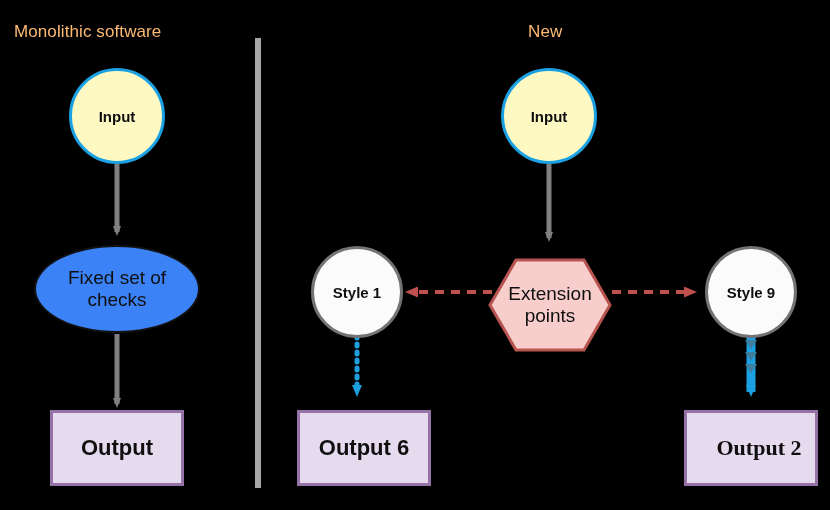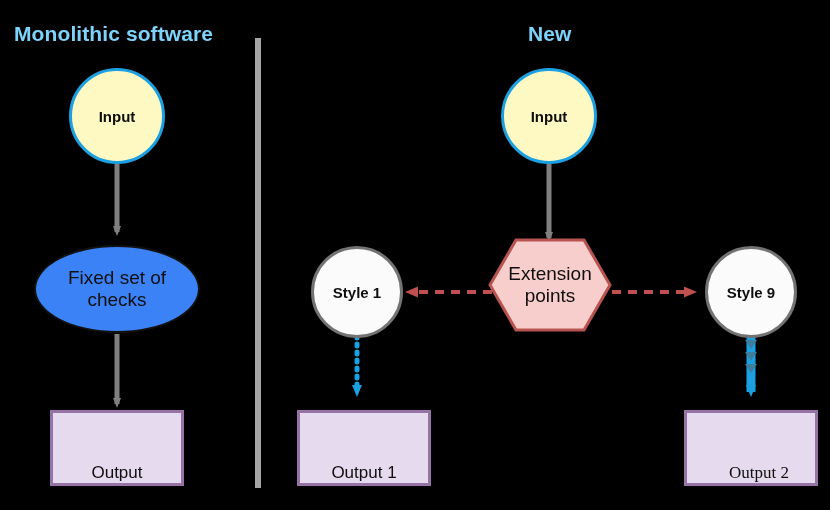--- a/index.html
+++ b/index.html
@@ -3,41 +3,41 @@
 <meta charset="utf-8">
 <style>
   html,body{margin:0;padding:0;background:#000;}
   body{width:830px;height:510px;position:relative;overflow:hidden;
        font-family:"Liberation Sans",sans-serif;}
 
   .canvas{position:absolute;inset:0;width:830px;height:510px;}
 
   svg.layer{position:absolute;left:0;top:0;width:830px;height:510px;pointer-events:none;}
 
-  .title{position:absolute;color:#7dd3fc;font-size:21px;font-weight:700;
+  .title{position:absolute;color:#fdba74;font-size:17px;font-weight:400;
          white-space:nowrap;letter-spacing:.1px;}
   #title-left{left:14px;top:22px;}
   #title-right{left:528px;top:22px;}
 
   .node{position:absolute;display:flex;align-items:center;justify-content:center;
         text-align:center;box-sizing:border-box;}
 
   .circle-input{width:96px;height:96px;border-radius:50%;
         background:#fef9c3;border:3px solid #1ba1e2;
         font-size:15px;font-weight:bold;color:#0f0f0f;}
   .circle-style{width:92px;height:92px;border-radius:50%;
         background:#fbfbfb;border:3px solid #737373;
         font-size:15px;font-weight:bold;color:#0f0f0f;}
 
   .ellipse-checks{width:166px;height:88px;border-radius:50%;
         background:#3b82f6;border:2px solid #111;
         font-size:19px;font-weight:400;color:#0f0f0f;line-height:1.15;}
 
   .box-output{background:#e6dbee;border:3px solid #9673a6;
-        font-size:17px;font-weight:400;color:#0f0f0f;align-items:flex-end;}
+        font-size:22px;font-weight:700;color:#0f0f0f;}
 
   .box-output.serif{font-family:"Liberation Serif",serif;}
 
   .hexwrap{position:absolute;}
   .hexlabel{position:absolute;inset:0;display:flex;align-items:center;
         justify-content:center;text-align:center;font-size:19px;color:#0f0f0f;
         line-height:1.15;}
 </style>
 </head>
 <body>
@@ -94,41 +94,41 @@
   </div>
 
   <div class="node box-output" style="left:50px;top:410px;width:134px;height:76px;">
     <span>Output</span>
   </div>
 
   <div class="node circle-input" style="left:501px;top:68px;">
     <span>Input</span>
   </div>
 
-  <div class="hexwrap" style="left:488px;top:238px;width:124px;height:94px;">
+  <div class="hexwrap" style="left:488px;top:258px;width:124px;height:94px;">
     <svg width="124" height="94">
       <polygon points="28,2 96,2 122,47 96,92 28,92 2,47" fill="#f8cecc" stroke="#b85450" stroke-width="3"></polygon>
     </svg>
     <div class="hexlabel">
       <span>
         <span>Extension</span><br>
         <span>points</span>
       </span>
     </div>
   </div>
 
   <div class="node circle-style" style="left:311px;top:246px;">
     <span>Style 1</span>
   </div>
 
   <div class="node circle-style" style="left:705px;top:246px;">
     <span>Style 9</span>
   </div>
 
   <div class="node box-output" style="left:297px;top:410px;width:134px;height:76px;">
-    <span>Output 1</span>
+    <span>Output 6</span>
   </div>
 
   <div class="node box-output serif" style="left:684px;top:410px;width:134px;height:76px;padding-left:16px;">
     <span>Output 2</span>
   </div>
 
 </div>
 
 </body></html>

